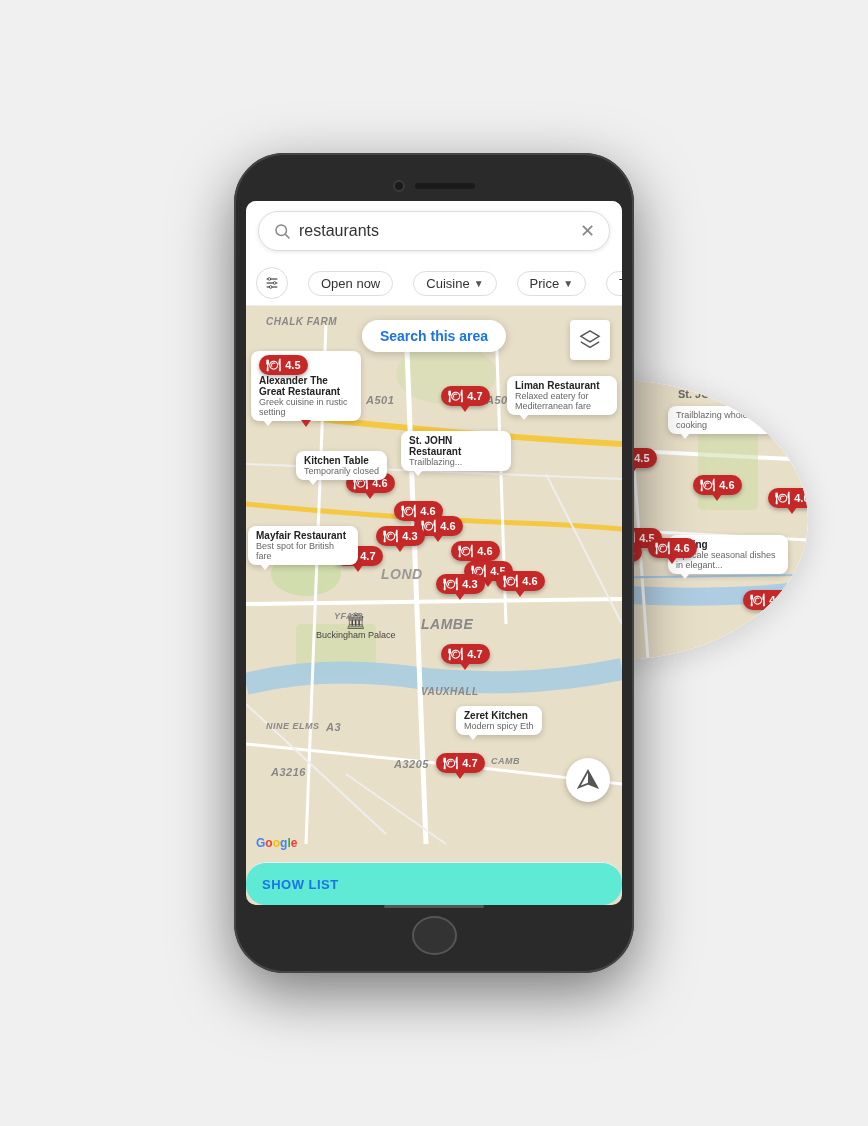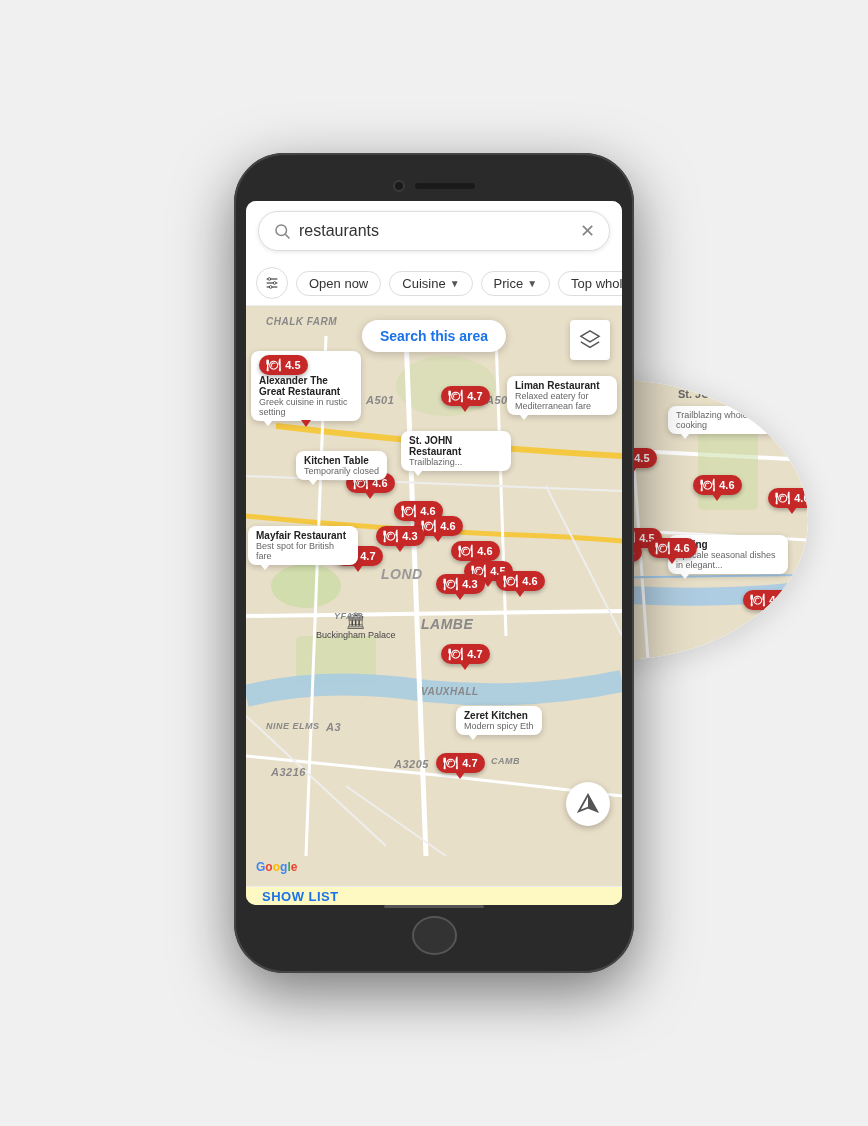--- a/index.html
+++ b/index.html
@@ -154,21 +154,21 @@
       cursor: pointer;
       font-weight: 300;
     }
 
     
     .filter-bar {
       background: #fff;
       display: flex;
       align-items: center;
       padding: 6px 10px;
-      gap: 8px;
+      gap: 20px;
       border-bottom: 1px solid #eee;
       overflow: hidden;
     }
 
     .filter-icon-btn {
       width: 32px;
       height: 32px;
       border: 1px solid #ddd;
       border-radius: 50%;
       display: flex;
@@ -278,24 +278,25 @@
     }
     .google-logo span:nth-child(1) { color: #4285F4; }
     .google-logo span:nth-child(2) { color: #EA4335; }
     .google-logo span:nth-child(3) { color: #FBBC05; }
     .google-logo span:nth-child(4) { color: #4285F4; }
     .google-logo span:nth-child(5) { color: #34A853; }
     .google-logo span:nth-child(6) { color: #EA4335; }
 
     
     .show-list-bar {
-      background: #fef9c3;
-      padding: 0 16px;
+      background: #5eead4;
+      padding: 12px 16px;
       border-top: 1px solid #eee;
       z-index: 20;
+      border-radius: 20px;
     }
 
     .show-list-btn {
       font-size: 13px;
       font-weight: 700;
       color: #1a73e8;
       cursor: pointer;
       letter-spacing: 0.5px;
     }
 

